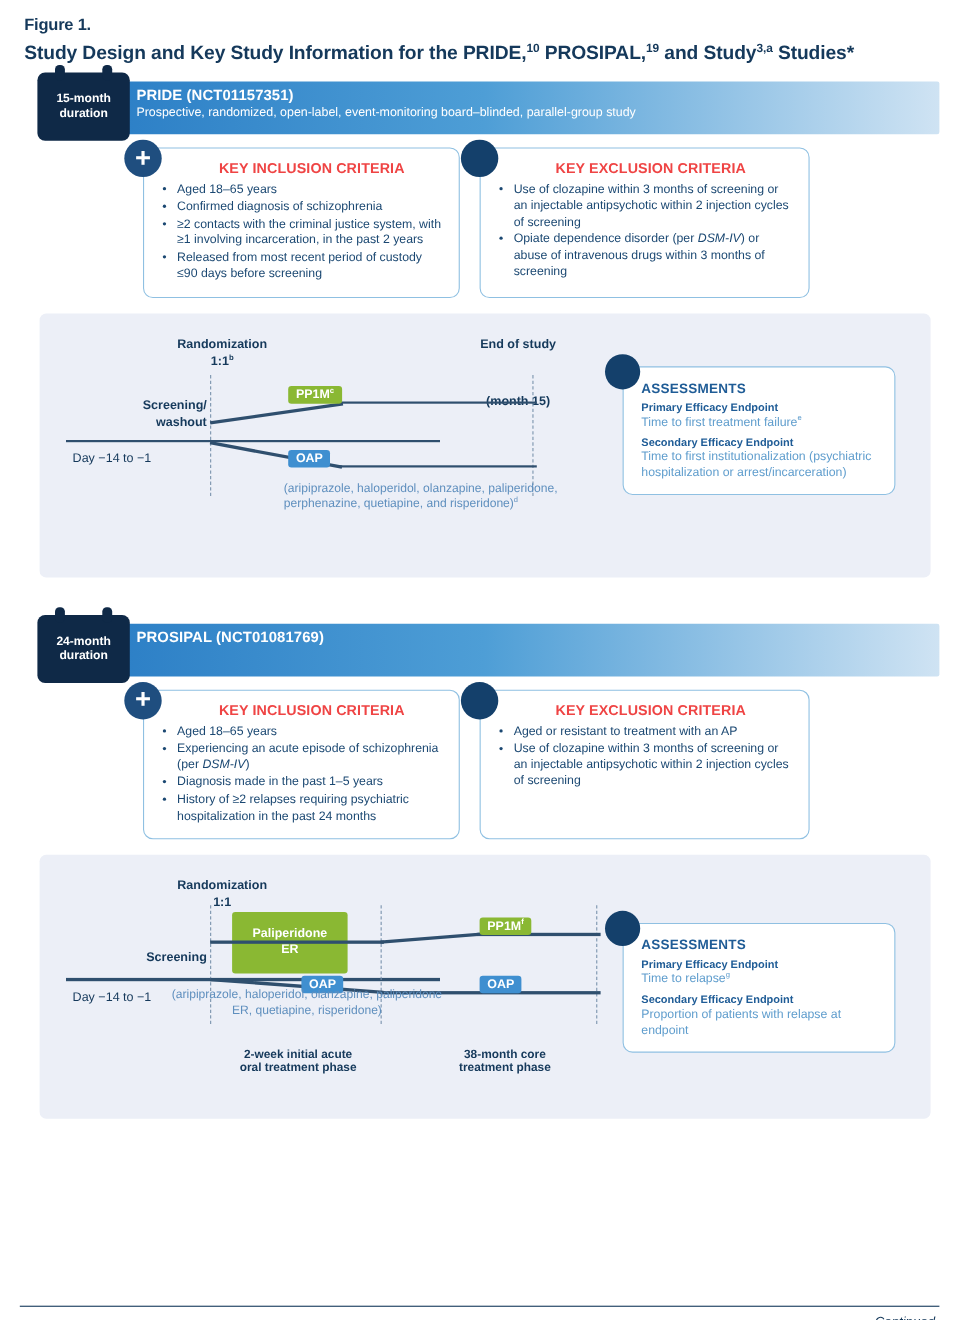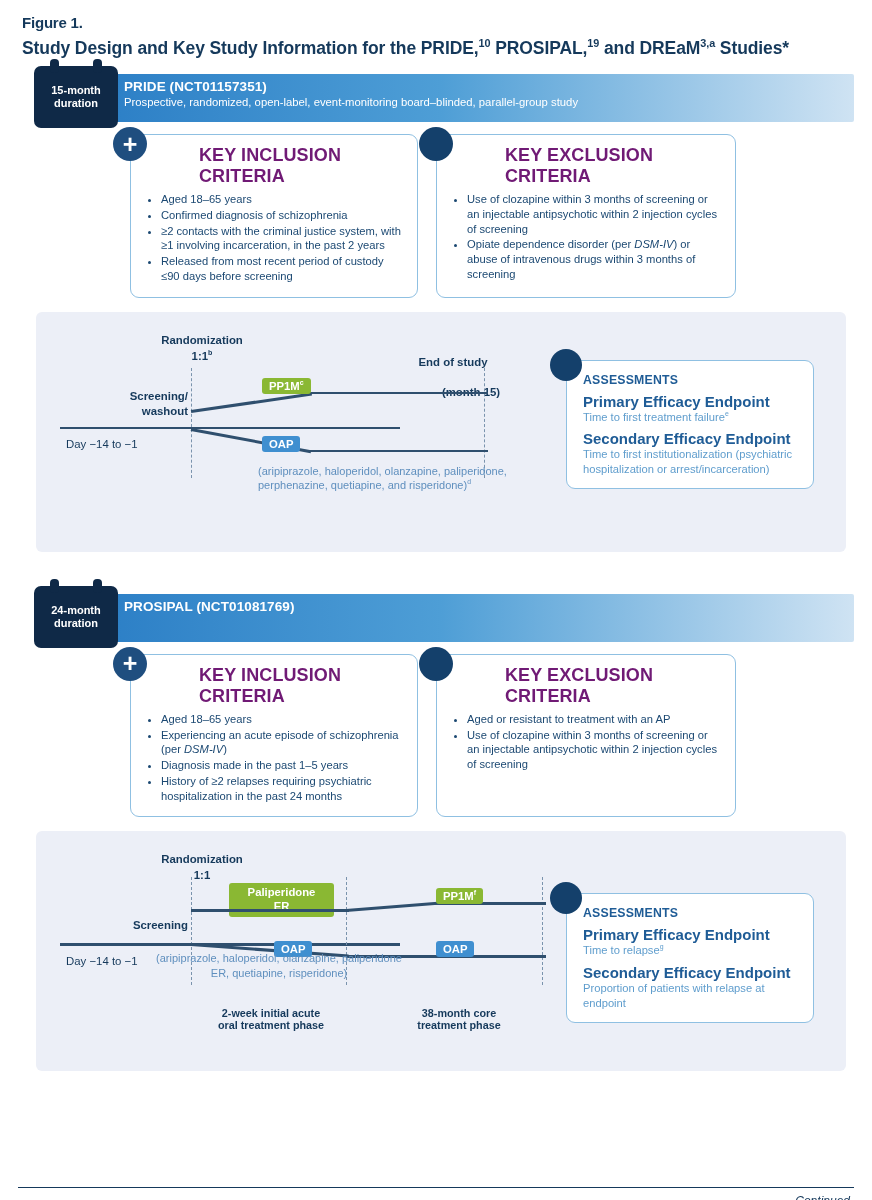--- a/index.html
+++ b/index.html
@@ -56,21 +56,21 @@
 
   
   .crit-row { display: flex; gap: 18px; margin: 12px 0 0 108px; }
   .crit {
     position: relative; width: 288px;
     border: 1.4px solid #8fc0e2; border-radius: 9px;
     background: #fff; padding: 10px 12px 12px 14px;
   }
   .crit.wide { width: 300px; }
   .crit h4 {
-    margin: 0 0 5px 22px; font-size: 18px; font-weight: bold; color: #701a75;
+    margin: 0 0 5px 22px; font-size: 13px; font-weight: bold; color: #ef4444;
     letter-spacing: 0.1px;
     padding-left: 32px;
   }
   .crit ul { margin: 0; padding-left: 16px; }
   .crit li {
     font-size: 11.2px; line-height: 1.32; color: #1b4872; margin-bottom: 1px;
   }
   .crit li i { font-style: italic; }
   .mark {
     position: absolute; left: -18px; top: -8px;
@@ -114,39 +114,39 @@
     background: #fff; padding: 12px 14px 12px 16px;
   }
   .assess .dot {
     position: absolute; left: -17px; top: -12px;
     width: 32px; height: 32px; border-radius: 50%; background: #14406b;
   }
   .assess h5 {
     margin: 0 0 6px 0; font-size: 12.3px; font-weight: bold; color: #1f5c96;
     letter-spacing: .2px;
   }
-  .assess .ep { font-size: 15px; font-weight: bold; color: #1f5c96; margin-top: 6px; }
+  .assess .ep { font-size: 10px; font-weight: bold; color: #1f5c96; margin-top: 6px; }
   .assess .ep:first-of-type { margin-top: 0; }
   .assess .epv { font-size: 11.2px; color: #5f9dcd; line-height: 1.3; }
 
   
   .foot-rule { position: absolute; left: 18px; right: 18px; bottom: 26px; border-top: 1.6px solid #15395b; }
   .continued {
     position: absolute; right: 22px; bottom: 6px;
     font-size: 12px; font-style: italic; color: #15395b;
   }
 </style>
 </head>
 <body>
 
 <div class="page">
 
   <div class="fig-label">Figure 1.</div>
   <div class="fig-title">
-    <span>Study Design and Key Study Information for the PRIDE,</span><sup>10</sup><span> PROSIPAL,</span><sup>19</sup><span> and DREaM</span><sup>3,a</sup><span> Studies*</span>
+    <span>Study Design and Key Study Information for the PRIDE,</span><sup>10</sup><span> PROSIPAL,</span><sup>19</sup><span> and Study</span><sup>3,a</sup><span> Studies*</span>
   </div>
 
   <div class="study" style="margin-top:4px;">
 
     <div class="badge">
       <span class="pin l"></span>
       <span class="pin r"></span>
       <div>15-month</div>
       <div>duration</div>
     </div>
@@ -176,21 +176,21 @@
         </ul>
       </div>
     </div>
 
     <div class="panel p1">
       <div class="lbl b" style="left:96px; top:22px; width:140px;">Randomization</div>
       <div class="lbl b" style="left:96px; top:38px; width:140px;">
         <span>1:1</span><sup>b</sup>
       </div>
 
-      <div class="lbl b" style="left:337px; top:22px; width:160px;margin-top:22px;">End of study</div>
+      <div class="lbl b" style="left:355px; top:22px; width:160px;">End of study</div>
       <div class="lbl b" style="left:355px; top:38px; width:160px;margin-top:36px;">(month 15)</div>
 
       <div class="lbl b" style="left:32px; top:78px; width:120px; text-align:right;">Screening/</div>
       <div class="lbl b" style="left:32px; top:93px; width:120px; text-align:right;">washout</div>
 
       <div class="ax" style="left:24px; top:115px; width:340px; height:2.5px;"></div>
       <div class="lbl" style="left:30px; top:126px; width:140px;">Day −14 to −1</div>
 
       <div class="dash" style="left:155px; top:56px; height:110px;"></div>
       <div class="dash" style="left:448px; top:56px; height:110px;"></div>
@@ -264,21 +264,21 @@
 
       <div class="lbl b" style="left:32px; top:88px; width:120px; text-align:right;">Screening</div>
 
       <div class="ax" style="left:24px; top:112px; width:340px; height:2.5px;"></div>
       <div class="lbl" style="left:30px; top:124px; width:140px;">Day −14 to −1</div>
 
       <div class="dash" style="left:155px; top:46px; height:108px;"></div>
       <div class="dash" style="left:310px; top:46px; height:108px;"></div>
       <div class="dash" style="left:506px; top:46px; height:108px;"></div>
 
-      <div class="pill green" style="left:193px; top:52px; width:105px; padding:3px 6px; line-height:1.2;">
+      <div class="pill green" style="left:175px; top:52px; width:105px; padding:14px 6px; line-height:1.2;">
         <span>Paliperidone</span><br>
         <span>ER</span>
       </div>
 
       <div class="ax" style="left:155px; top:78px; width:158px; height:2.5px;"></div>
       <div class="ax" style="left:310px; top:78px; width:92px; height:2.5px; transform-origin:left center; transform:rotate(-4.5deg);"></div>
       <div class="ax" style="left:398px; top:71px; width:112px; height:2.5px;"></div>
       <div class="pill green" style="left:400px; top:57px;">
         <span>PP1M</span><sup>f</sup>
       </div>

